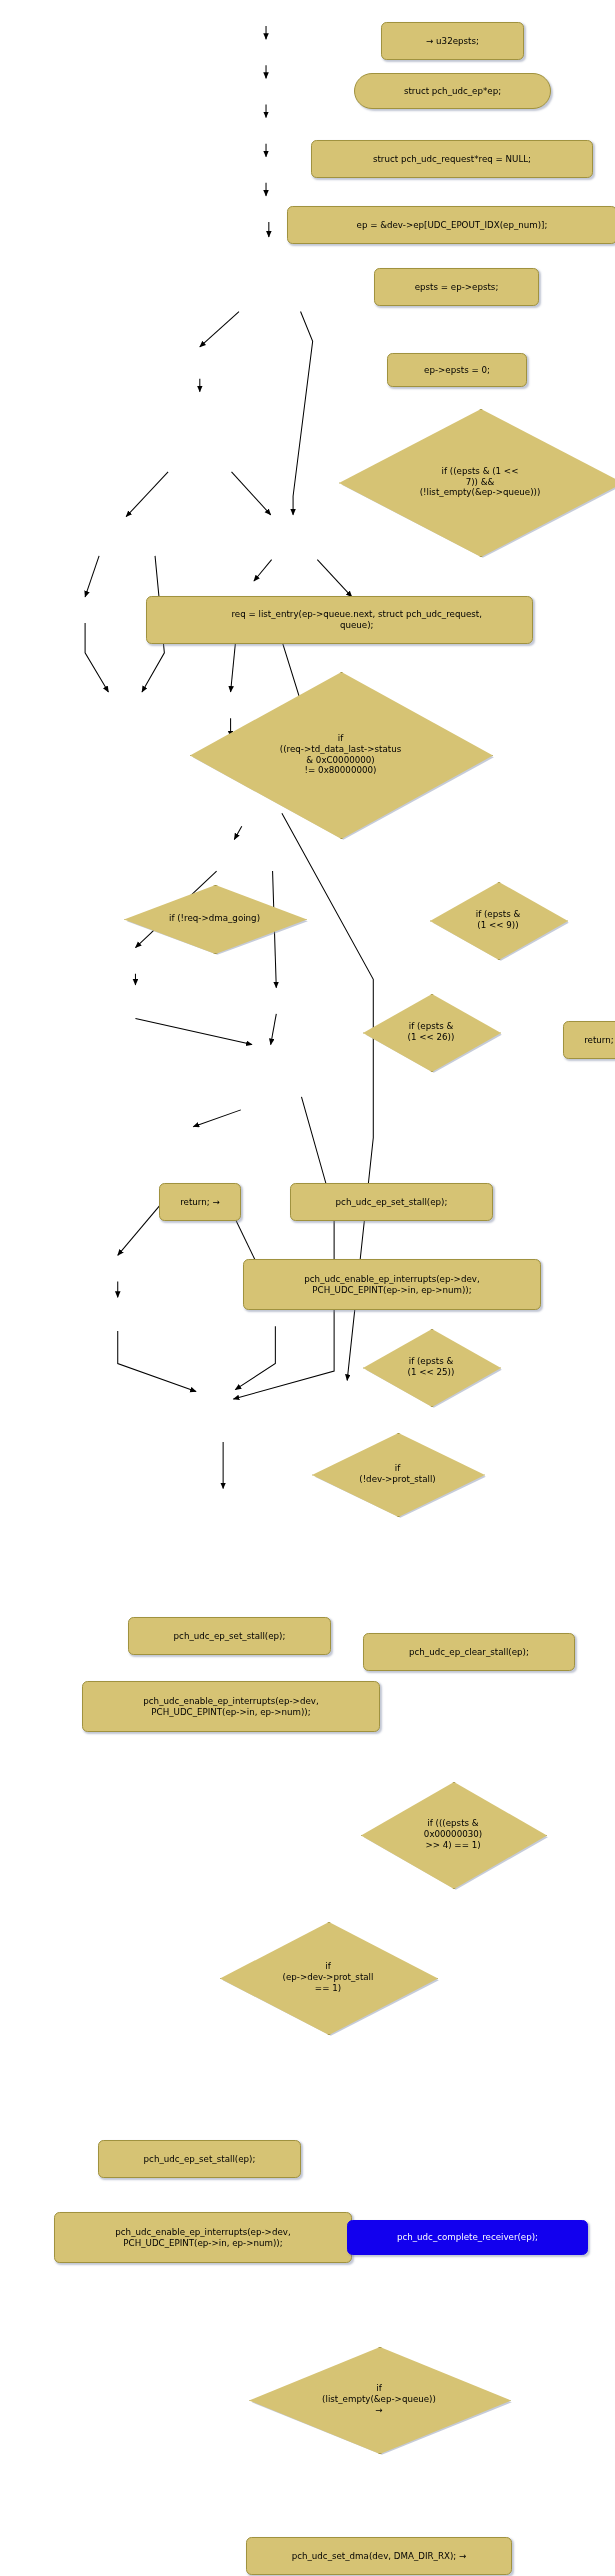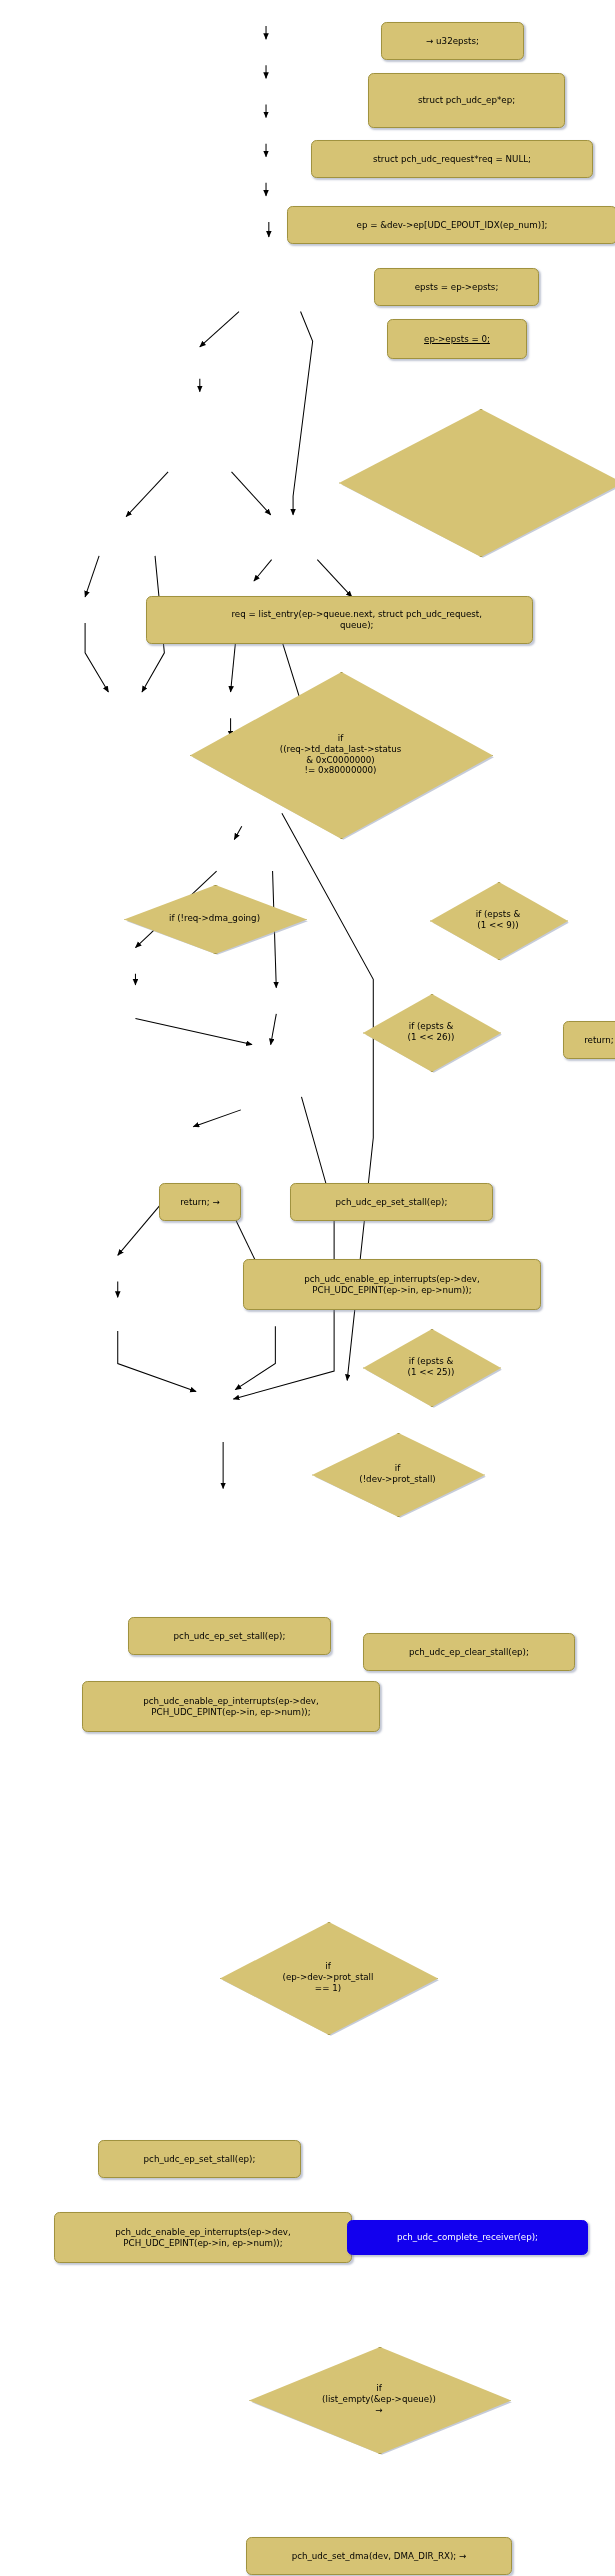--- a/index.html
+++ b/index.html
@@ -71,38 +71,39 @@
       <path d="M240,1282 L295,1396"></path>
       <path d="M126,1374 L126,1391"></path>
       <path d="M126,1427 L126,1462 L210,1492"></path>
       <path d="M295,1422 L295,1462 L252,1490"></path>
       <path d="M239,1546 L239,1596"></path>
     </g>
   </svg>
 <div class="node proc" style="left: 381px; top: 6.3px; width: 143px; height: 38px; margin-top: 16px;">
       <div class="txt">→ u32epsts;</div>
     </div>
-    <div class="node proc" style="left: 368px; top: 73px; width: 197px; height: 55px;">
+    <div class="node proc" style="left: 354px; top: 73px; width: 197px; height: 36px; border-radius: 19px;">
       <div class="txt">struct pch_udc_ep*ep;</div>
     </div>
     <div class="node proc" style="left: 311px; top: 140px; width: 282px; height: 38px;">
       <div class="txt">struct pch_udc_request*req = NULL;</div>
     </div>
     <div class="node proc" style="left: 287px; top: 206px; width: 330px; height: 38px;">
       <div class="txt">ep = &amp;dev-&gt;ep[UDC_EPOUT_IDX(ep_num)];</div>
     </div>
     <div class="node proc" style="left: 374px; top: 268px; width: 165px; height: 38px;">
       <div class="txt">epsts = ep-&gt;epsts;</div>
     </div>
-    <div class="node proc" style="left: 387px; top: 319px; width: 140px; height: 40px; text-decoration: underline;">
+    <div class="node proc" style="left: 387px; top: 353px; width: 140px; height: 34px;">
       <div class="txt">ep-&gt;epsts = 0;</div>
     </div>
     <div class="node dia" style="left: 339px; top: 409px; width: 282px; height: 146px;">
       <div class="shadow"></div>
       <div class="shape"></div>
+      <div class="txt">if ((epsts &amp; (1 &lt;&lt;<br>7)) &amp;&amp;<br>(!list_empty(&amp;ep-&gt;queue)))</div>
     </div>
     <div class="node proc" style="left: 146px; top: 596px; width: 387px; height: 48px; padding-left: 40px;">
       <div class="txt">req = list_entry(ep-&gt;queue.next, struct pch_udc_request,<br>queue);</div>
     </div>
     <div class="node dia" style="left: 190px; top: 672px; width: 301px; height: 165px;">
       <div class="shadow"></div>
       <div class="shape"></div>
       <div class="txt">if<br>((req-&gt;td_data_last-&gt;status<br>&amp; 0xC0000000)<br>!= 0x80000000)</div>
     </div>
     <div class="node dia" style="left: 124px; top: 885px; width: 181px; height: 67px; align-items: center;">
@@ -144,20 +145,25 @@
     </div>
     <div class="node proc" style="left: 128px; top: 1617px; width: 203px; height: 38px;">
       <div class="txt">pch_udc_ep_set_stall(ep);</div>
     </div>
     <div class="node proc" style="left: 82px; top: 1681px; width: 298px; height: 51px;">
       <div class="txt">pch_udc_enable_ep_interrupts(ep-&gt;dev,<br>PCH_UDC_EPINT(ep-&gt;in, ep-&gt;num));</div>
     </div>
     <div class="node proc" style="left: 363px; top: 1633px; width: 212px; height: 38px;">
       <div class="txt">pch_udc_ep_clear_stall(ep);</div>
     </div>
+    <div class="node dia" style="left: 361px; top: 1782px; width: 184px; height: 105px;">
+      <div class="shadow"></div>
+      <div class="shape"></div>
+      <div class="txt">if (((epsts &amp;<br>0x00000030)<br>&gt;&gt; 4) == 1)</div>
+    </div>
     <div class="node dia" style="left: 220px; top: 1922px; width: 216px; height: 111px;">
       <div class="shadow"></div>
       <div class="shape"></div>
       <div class="txt">if<br>(ep-&gt;dev-&gt;prot_stall<br>== 1)</div>
     </div>
     <div class="node proc" style="left: 98px; top: 2140px; width: 203px; height: 38px;">
       <div class="txt">pch_udc_ep_set_stall(ep);</div>
     </div>
     <div class="node proc" style="left: 54px; top: 2212px; width: 298px; height: 51px;">
       <div class="txt">pch_udc_enable_ep_interrupts(ep-&gt;dev,<br>PCH_UDC_EPINT(ep-&gt;in, ep-&gt;num));</div>

